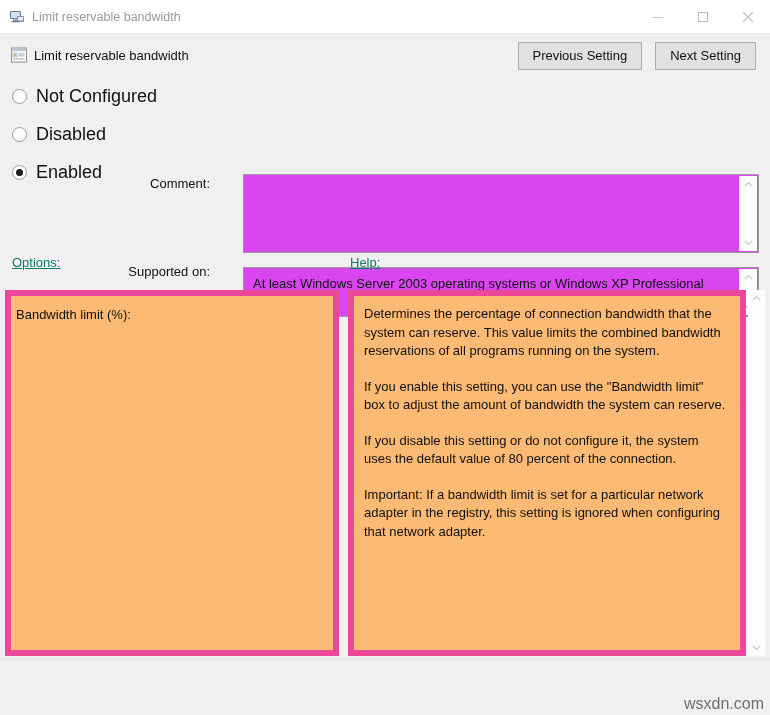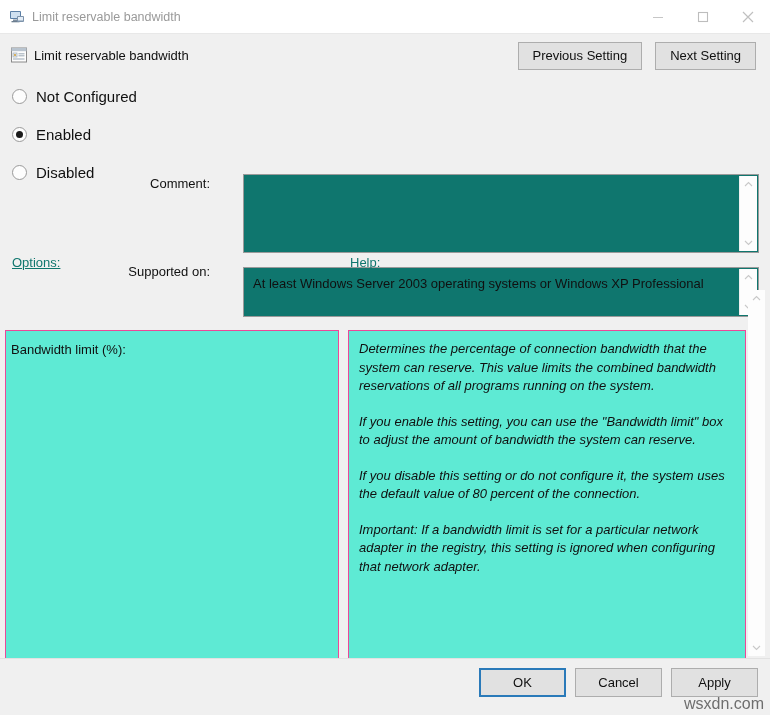--- a/index.html
+++ b/index.html
@@ -127,38 +127,38 @@
     content: "";
     position: absolute;
     left: 3px;
     top: 3px;
     width: 7px;
     height: 7px;
     border-radius: 50%;
     background: #1a1a1a;
   }
   .radio-label {
-    font-size: 15px;
+    font-size: 18px;
     color: #101010;
     white-space: nowrap;
   }
 
   .field-label {
     position: absolute;
     font-size: 13px;
     color: #101010;
     text-align: right;
     white-space: nowrap;
   }
   .lbl-comment { left: 100px; top: 97px; width: 110px; }
   .lbl-supported { left: 80px; top: 185px; width: 130px; }
 
   .textbox {
     position: absolute;
-    background: #0f766e;
+    background: #d946ef;
     border: 1px solid #9a9a9a;
     box-sizing: border-box;
     overflow: hidden;
   }
   .tb-comment { left: 243px; top: 95px; width: 516px; height: 79px; }
   .tb-supported { left: 243px; top: 188px; width: 516px; height: 50px; }
   .tb-text {
     padding: 7px 9px;
     font-size: 13px;
     color: #101010;
@@ -191,25 +191,24 @@
     font-size: 13px;
     color: #0f766e;
     text-decoration: underline;
   }
   .lbl-options { left: 12px; top: 255px; }
   .lbl-help { left: 350px; top: 255px; }
 
   
   .panel {
     position: absolute;
-    background: #5eead4;
-    border: 1px solid #ec4899;
+    background: #fdba74;
+    border: 6px solid #ec4899;
     box-sizing: border-box;
     overflow: hidden;
-    margin-top: 40px;
   }
   .panel-options { left: 5px; top: 290px; width: 334px; height: 366px; }
   .panel-help { left: 348px; top: 290px; width: 398px; height: 366px; }
 
   .opt-row {
     position: absolute;
     left: 5px;
     top: 11px;
     display: flex;
     align-items: center;
@@ -251,21 +250,20 @@
     align-items: center;
     justify-content: center;
     box-sizing: border-box;
   }
 
   .help-body {
     padding: 9px 12px 9px 10px;
     font-size: 13px;
     line-height: 18.5px;
     color: #101010;
-    font-style: italic;
   }
   .help-body p { margin: 0 0 17px 0; }
   .help-body p:last-child { margin-bottom: 0; }
 
   .help-scroll {
     position: absolute;
     left: 748px;
     top: 290px;
     width: 17px;
     height: 366px;
@@ -369,26 +367,26 @@
 </div>
 
 <div class="topform">
 
   <div class="radios">
     <div class="radio-row">
       <span class="radio-mark"></span>
       <span class="radio-label">Not Configured</span>
     </div>
     <div class="radio-row">
+      <span class="radio-mark"></span>
+      <span class="radio-label">Disabled</span>
+    </div>
+    <div class="radio-row">
       <span class="radio-mark checked"></span>
       <span class="radio-label">Enabled</span>
-    </div>
-    <div class="radio-row">
-      <span class="radio-mark"></span>
-      <span class="radio-label">Disabled</span>
     </div>
   </div>
 
   <div class="field-label lbl-comment">Comment:</div>
   <div class="textbox tb-comment">
     <div class="tb-text"></div>
     <div class="vscroll">
       <div class="arr">
         <svg width="9" height="7" viewBox="0 0 9 7">
             <path d="M1 5 L4.5 1.5 L8 5" stroke="#c9c9c9" stroke-width="1.1" fill="none"></path>
@@ -444,19 +442,14 @@
       </svg>
   </div>
   <div class="arr">
     <svg width="9" height="7" viewBox="0 0 9 7">
         <path d="M1 2 L4.5 5.5 L8 2" stroke="#c9c9c9" stroke-width="1.1" fill="none"></path>
       </svg>
   </div>
 </div>
 
 <div class="footer">
-  <div class="footer-buttons">
-    <div class="btn btn-footer btn-default">OK</div>
-    <div class="btn btn-footer">Cancel</div>
-    <div class="btn btn-footer">Apply</div>
-  </div>
   <div class="watermark">wsxdn.com</div>
 </div>
 
 </body></html>

